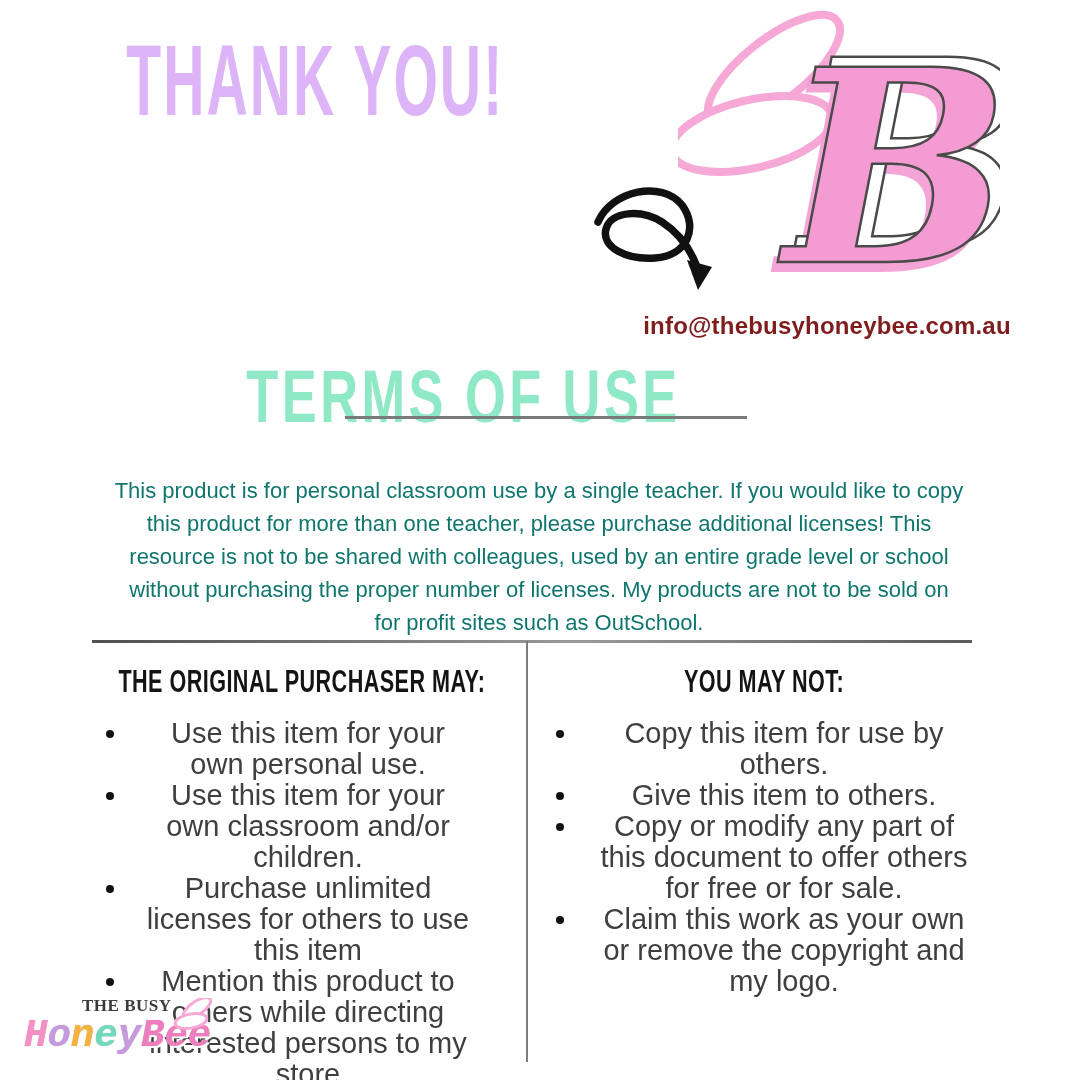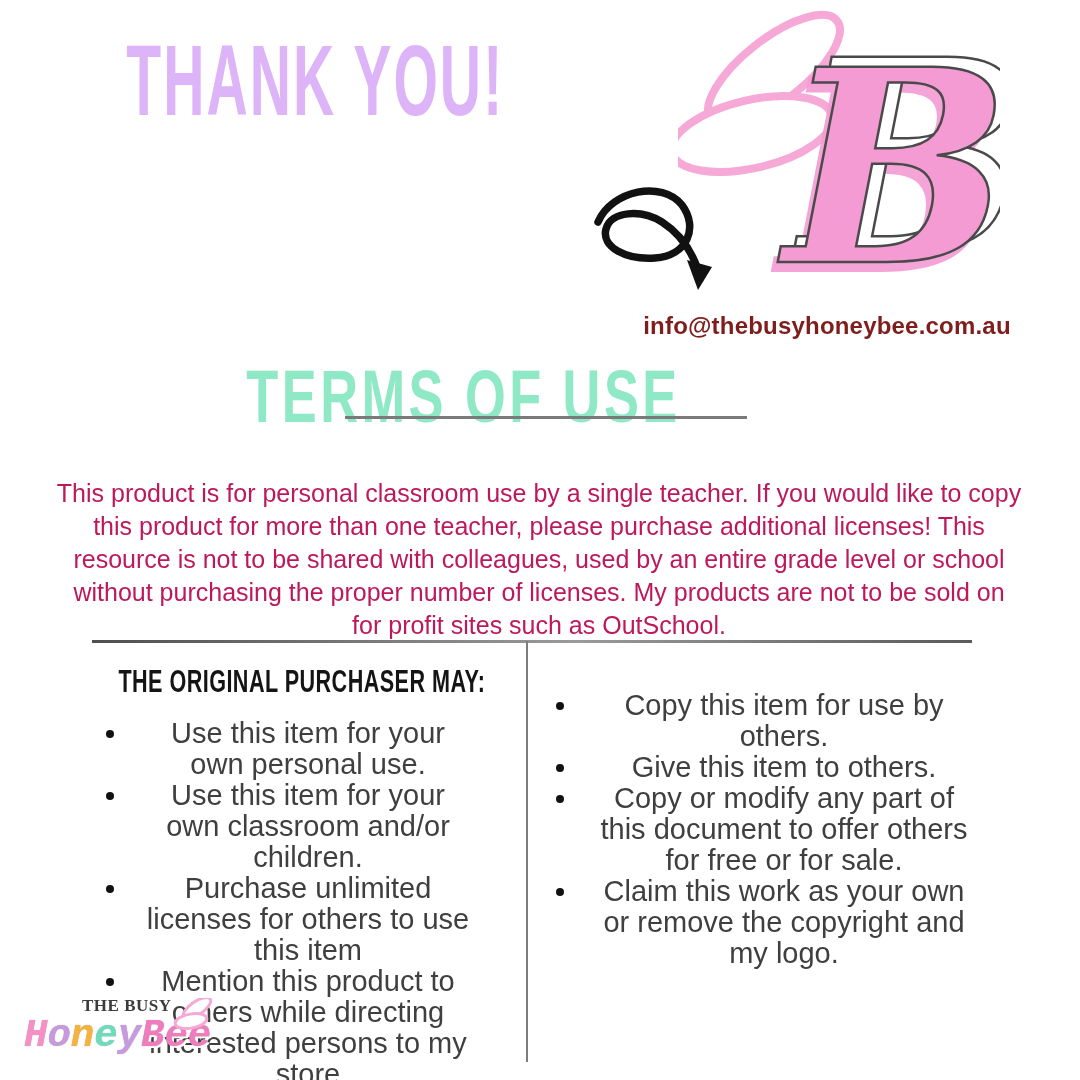--- a/index.html
+++ b/index.html
@@ -11,21 +11,21 @@
   .thankyou-wrap{position:absolute;left:0;top:22px;width:630px;text-align:center;}
   .thankyou{font-size:56px;transform:scale(1.02,1.78);transform-origin:center top;}
   .terms-title-wrap{position:absolute;left:0;top:352px;width:928px;text-align:center;}
   .terms-title{font-size:46px;transform:scale(1.14,1.62);transform-origin:center top;letter-spacing:3px;}
   .terms-underline{position:absolute;left:345px;top:416px;width:402px;height:3px;background:#7a7a7a;}
 
   
   .intro{position:absolute;left:28px;top:124px;width:576px;text-align:center;
          font-size:22px;line-height:35px;white-space:pre-line;color:#1c1c1c;}
   .terms-body{position:absolute;left:55px;top:452px;width:968px;text-align:center;
-         font-size:25px;line-height:33px;white-space:pre-line;color:#be185d;}
+         font-size:22px;line-height:33px;white-space:pre-line;color:#0f766e;}
 
   
   .email{position:absolute;left:612px;top:312px;width:430px;text-align:center;
          font-size:24px;font-weight:bold;letter-spacing:.2px;color:#7f1d1d;}
 
   
   .hline{position:absolute;left:92px;top:640px;width:880px;height:3px;
          background:linear-gradient(to right,#4f4f4f,#9a9a9a 55%,#5a5a5a);}
   .vline{position:absolute;left:526px;top:641px;width:2px;height:421px;background:#7d7d7d;}
 
@@ -110,20 +110,23 @@
     </div>
     <ul class="bullets">
         <li>Use this item for your own personal use.</li>
         <li>Use this item for your own classroom and/or children.</li>
         <li>Purchase unlimited licenses for others to use this item</li>
         <li>Mention this product to others while directing interested persons to my store</li>
       </ul>
   </div>
 
   <div class="col col-right">
+    <div class="col-head-wrap">
+      <span class="col-head">YOU MAY NOT:</span>
+    </div>
     <ul class="bullets">
         <li>Copy this item for use by others.</li>
         <li>Give this item to others.</li>
         <li>Copy or modify any part of this document to offer others for free or for sale.</li>
         <li>Claim this work as your own or remove the copyright and my logo.</li>
       </ul>
   </div>
 
   <div class="footer">
     <div class="busy" style="color: rgb(59, 59, 59);">THE BUSY</div>

